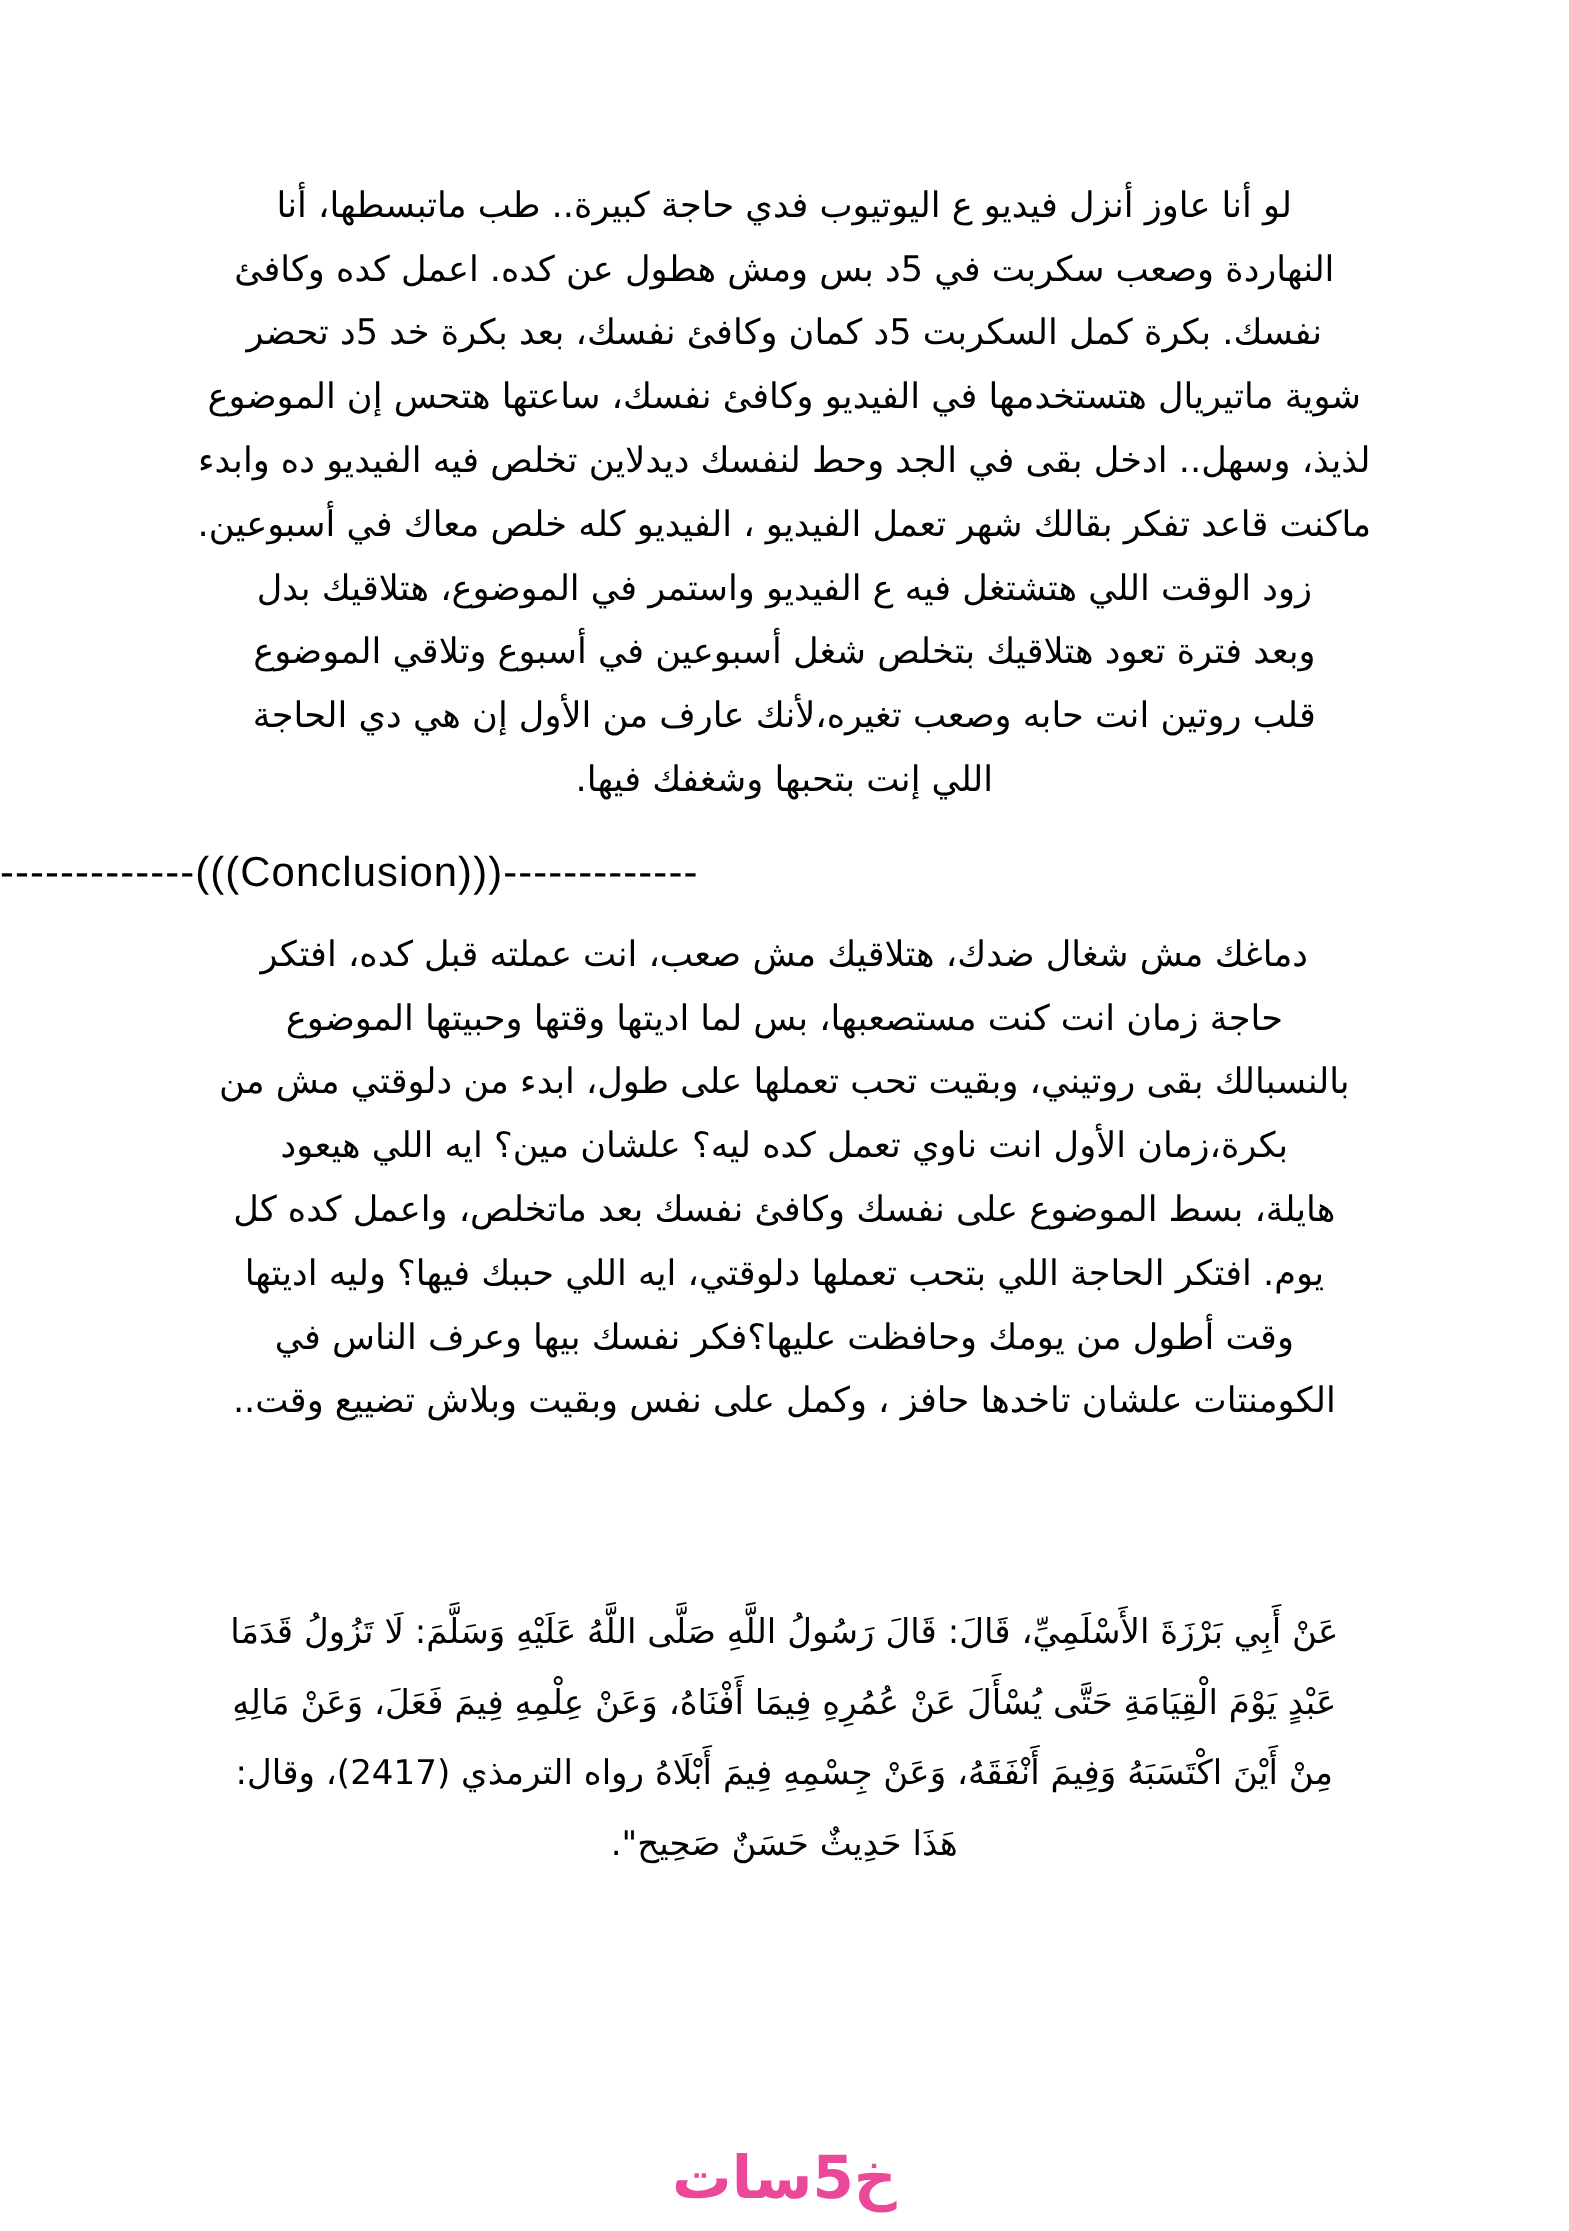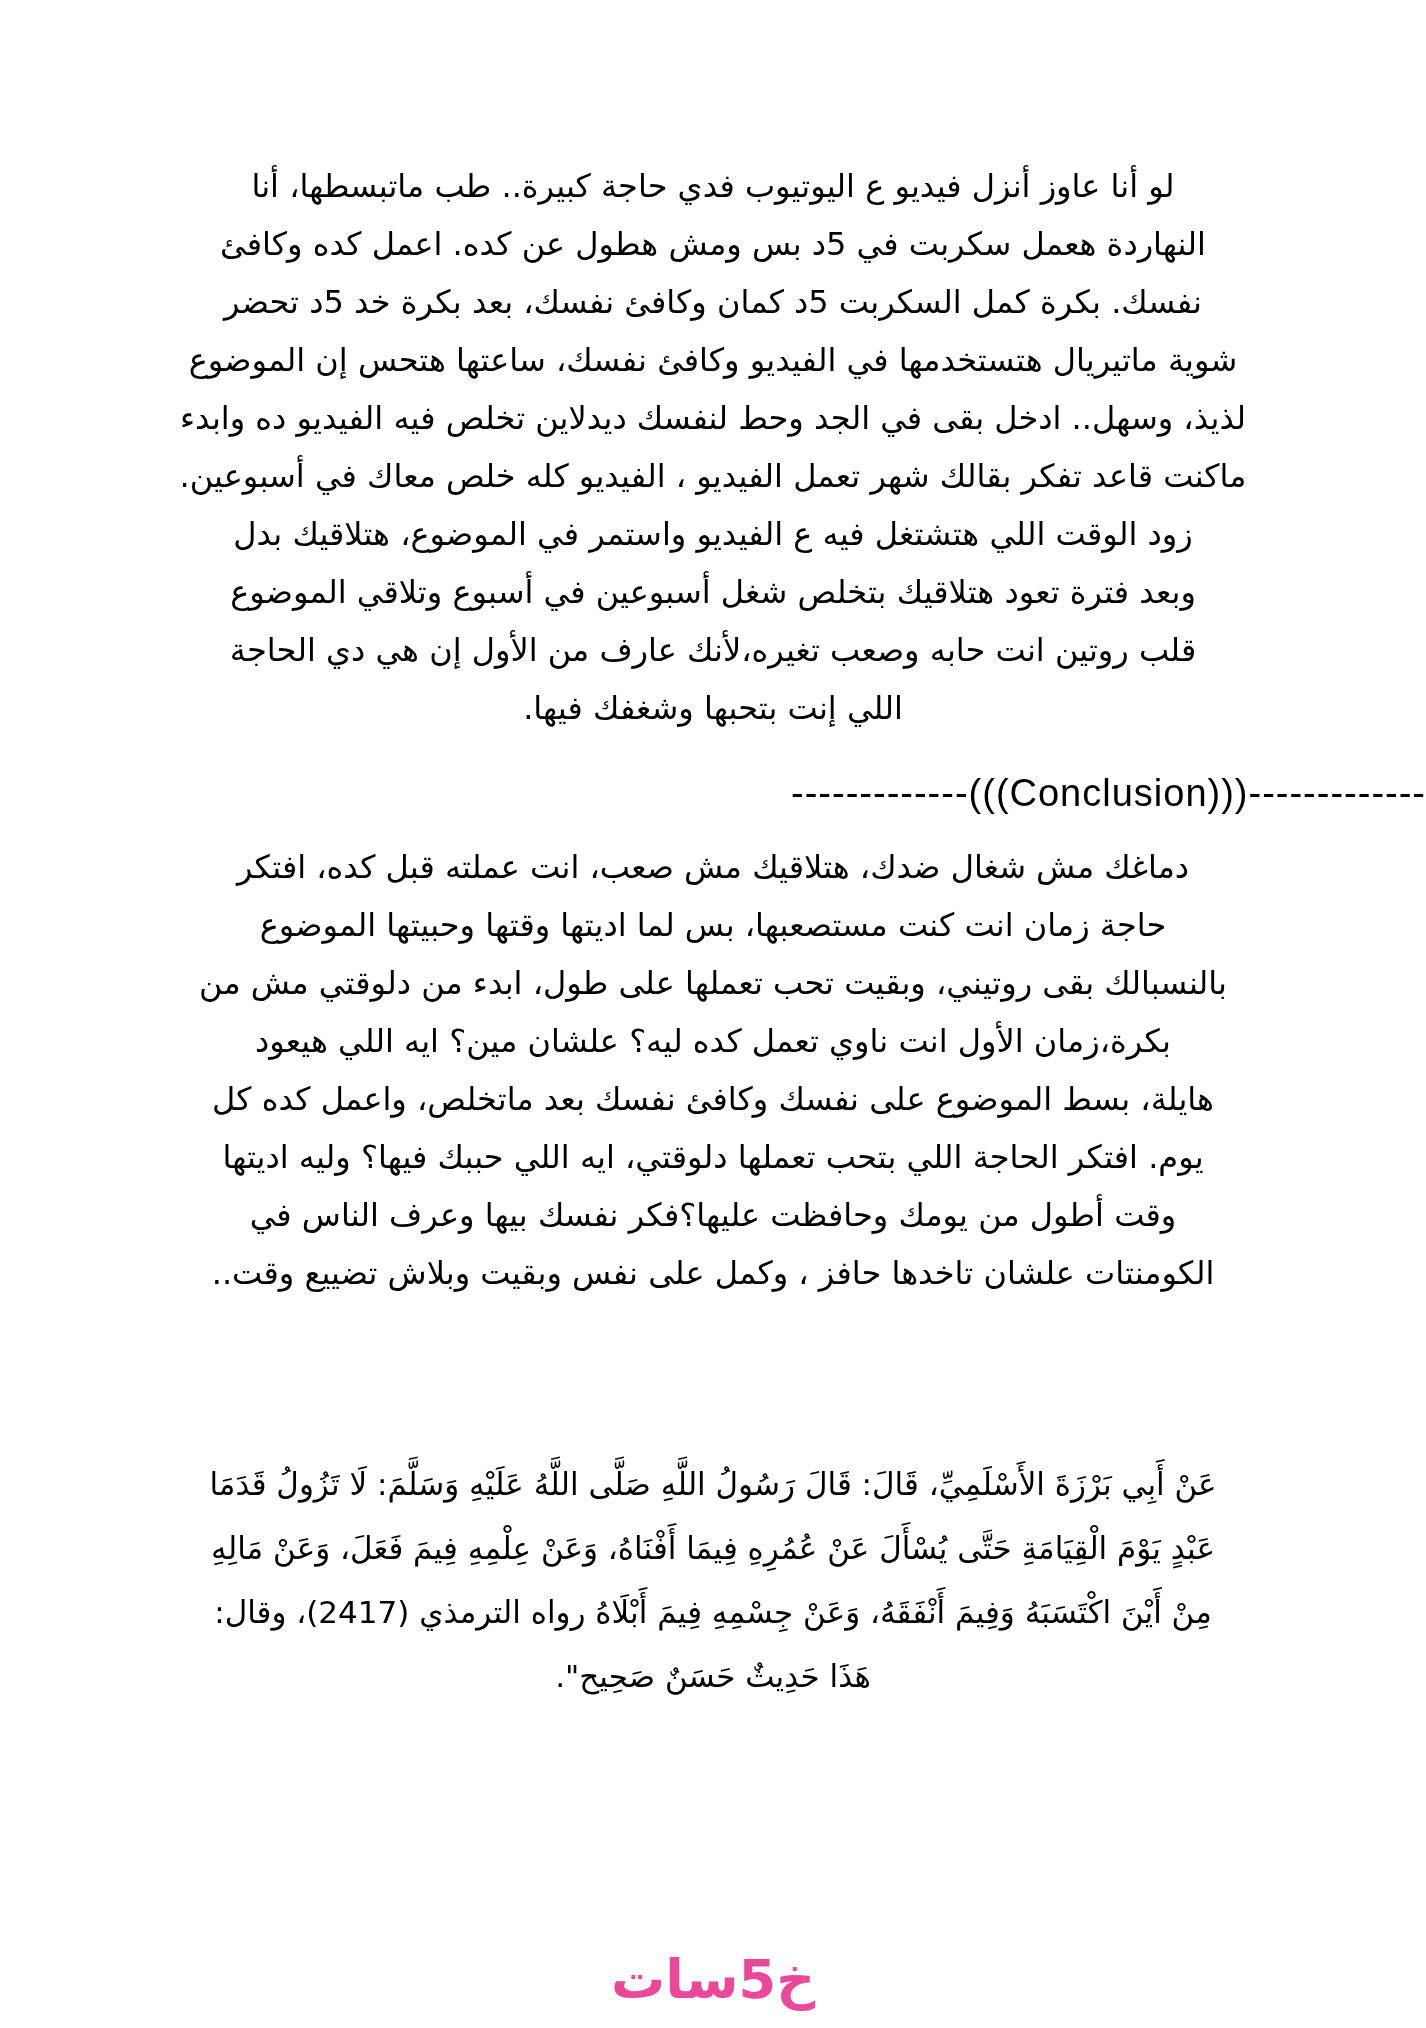--- a/index.html
+++ b/index.html
@@ -24,21 +24,21 @@
     margin: 0 104px;
   }
   .para .line {
     font-size: 32px;
     line-height: 58px;
     white-space: nowrap;
     color: #000000;
   }
   .divider {
     direction: ltr;
-    text-align: right;
+    text-align: left;
     margin: 26px 0 15px 0;
     font-family: "Liberation Sans", "DejaVu Sans", sans-serif;
     font-size: 38px;
     line-height: 60px;
     letter-spacing: 1px;
     color: #000000;
   }
   .hadith {
     margin-top: 150px;
   }
@@ -59,21 +59,21 @@
     line-height: 1;
   }
 </style>
 </head>
 <body>
 
 <div class="page">
 
   <div class="para" dir="rtl">
     <div class="line">لو أنا عاوز أنزل فيديو ع اليوتيوب فدي حاجة كبيرة.. طب ماتبسطها، أنا</div>
-    <div class="line">النهاردة هعمل سكربت في 5د بس ومش هطول عن كده. اعمل كده وكافئ</div>
+    <div class="line">النهاردة وصعب سكربت في 5د بس ومش هطول عن كده. اعمل كده وكافئ</div>
     <div class="line">نفسك. بكرة كمل السكربت 5د كمان وكافئ نفسك، بعد بكرة خد 5د تحضر</div>
     <div class="line">شوية ماتيريال هتستخدمها في الفيديو وكافئ نفسك، ساعتها هتحس إن الموضوع</div>
     <div class="line">لذيذ، وسهل.. ادخل بقى في الجد وحط لنفسك ديدلاين تخلص فيه الفيديو ده وابدء</div>
     <div class="line">ماكنت قاعد تفكر بقالك شهر تعمل الفيديو ، الفيديو كله خلص معاك في أسبوعين.</div>
     <div class="line">زود الوقت اللي هتشتغل فيه ع الفيديو واستمر في الموضوع، هتلاقيك بدل</div>
     <div class="line">وبعد فترة تعود هتلاقيك بتخلص شغل أسبوعين في أسبوع وتلاقي الموضوع</div>
     <div class="line">قلب روتين انت حابه وصعب تغيره،لأنك عارف من الأول إن هي دي الحاجة</div>
     <div class="line">اللي إنت بتحبها وشغفك فيها.</div>
   </div>
 

